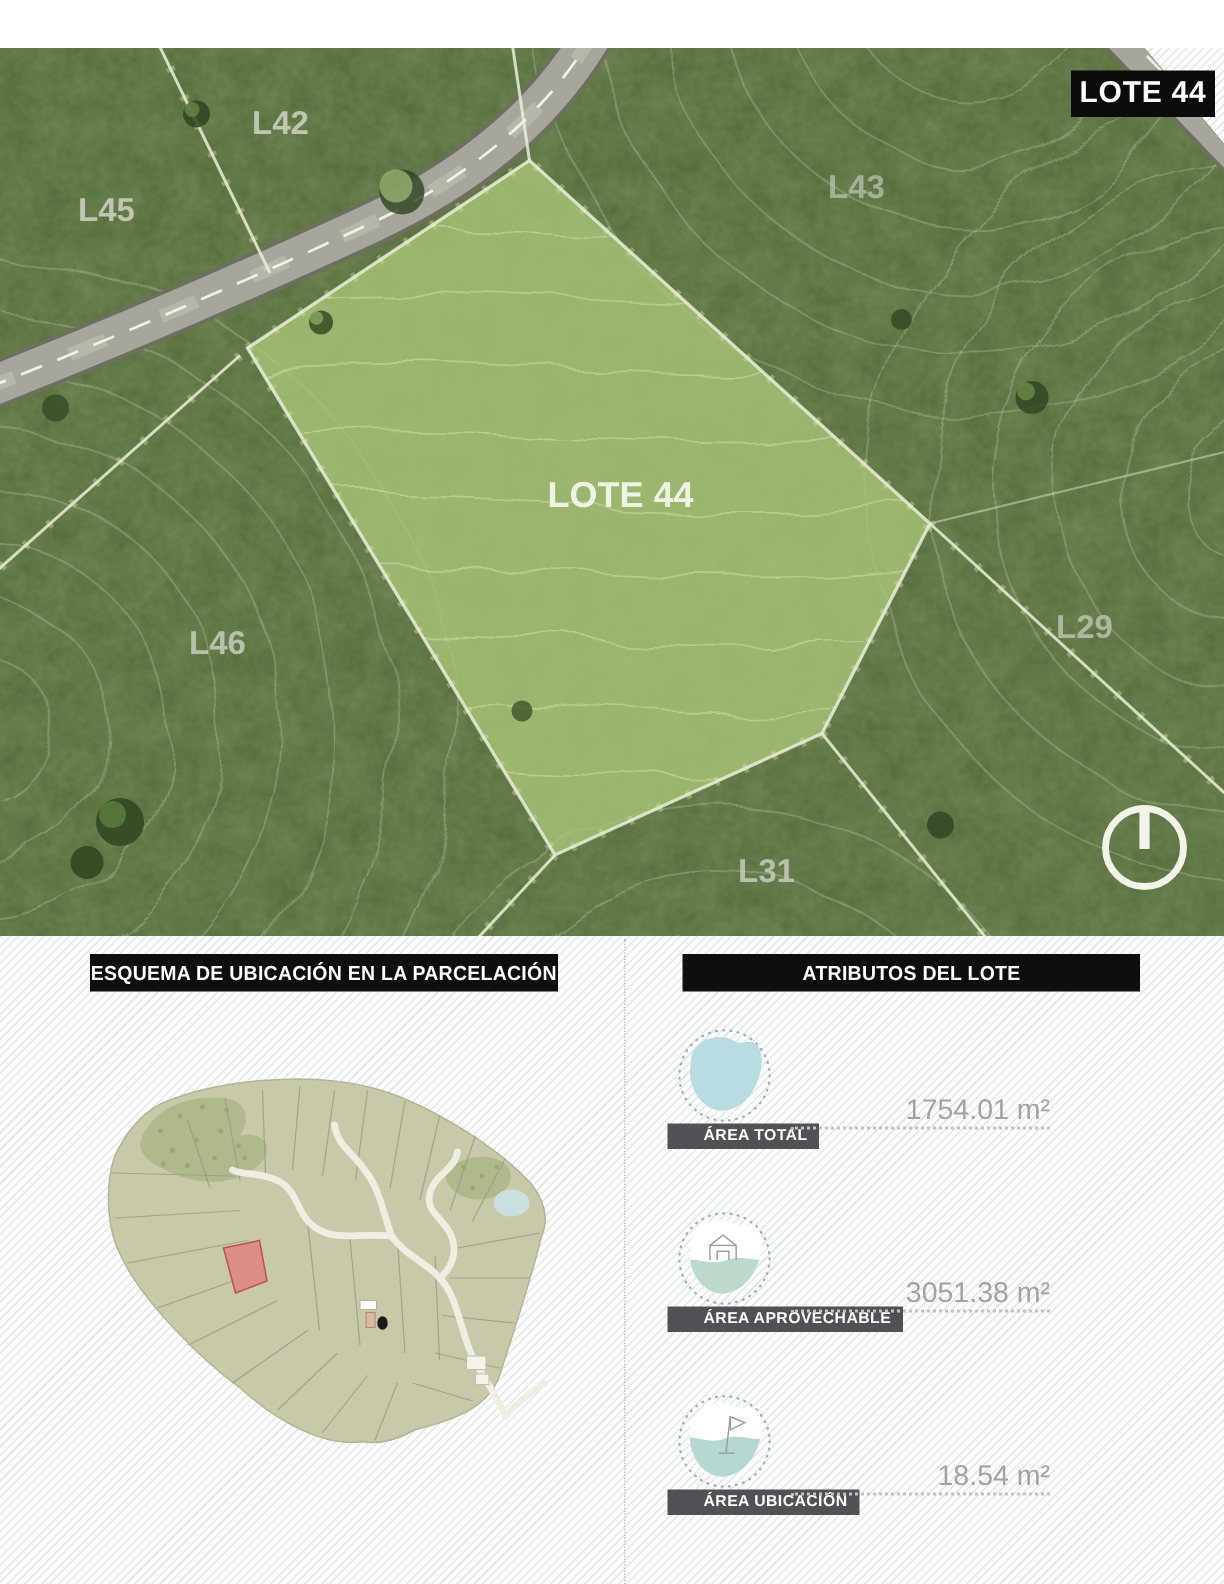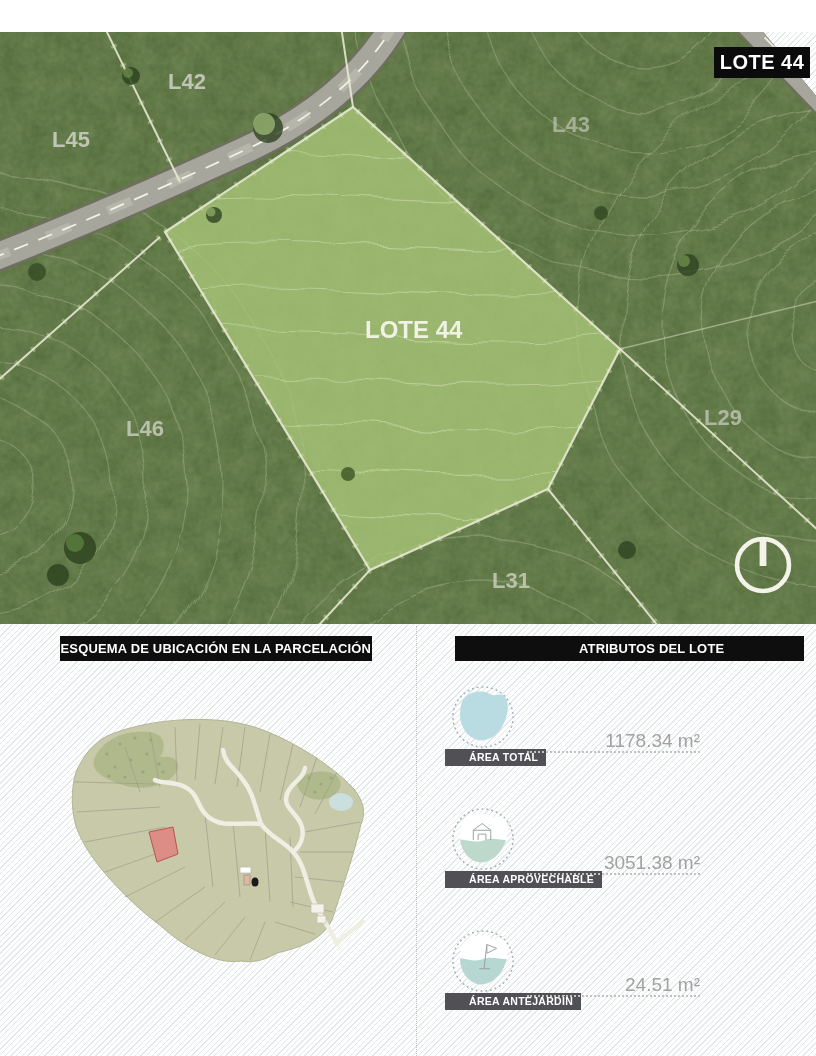--- a/index.html
+++ b/index.html
@@ -10,21 +10,21 @@
   .aerial{position:absolute;left:0;top:0;width:816px;height:592px;
           clip-path:polygon(0 0,763px 0,816px 64px,816px 592px,0 592px);}
   .badge{position:absolute;left:714px;top:15px;width:96px;height:31px;background:#0b0b0b;
          display:flex;align-items:center;justify-content:center;}
   .badge span{color:#fff;font-weight:bold;font-size:20px;letter-spacing:.5px;}
   
   .vdivider{position:absolute;left:416px;top:594px;height:458px;border-left:1.5px dotted #c3c3c3;}
   .hdr{position:absolute;top:604px;height:25px;background:#0e0e0e;display:flex;align-items:center;justify-content:center;}
   .hdr span{color:#fff;font-weight:bold;font-size:13.5px;letter-spacing:.2px;transform:scaleX(.96);white-space:nowrap;}
   .hdr.left{left:60px;width:312px;}
-  .hdr.right{left:455px;width:305px;padding-left:44px;}
+  .hdr.right{left:455px;width:305px;}
   .siteplan{position:absolute;left:65px;top:640px;width:330px;height:300px;}
   
   .attrs{position:absolute;left:447px;top:650px;width:290px;}
   .attr-row{position:relative;height:122px;}
   .attr-icon{position:absolute;left:3px;top:2px;width:66px;height:66px;}
   .ring{fill:none;stroke:#9db3ba;stroke-width:1.6;stroke-dasharray:.6 4.4;stroke-linecap:round;}
   .ring2{fill:none;stroke:#9fb2ab;stroke-width:1.6;stroke-dasharray:.6 4.4;stroke-linecap:round;}
   .sketch{stroke:#98a0a0;stroke-width:1;fill:none;}
   .attr-label{position:absolute;left:-2px;top:67px;background:#515155;color:#fff;
               font-size:10.5px;font-weight:bold;letter-spacing:.3px;padding:2px 8px 3px 24px;white-space:nowrap;}
@@ -270,21 +270,21 @@
 
     <div class="attr-row">
       <div class="attr-icon">
         <svg width="66" height="66" viewBox="-34 -34 68 68">
           <circle r="31" class="ring"></circle>
           <path d="M-23,-9 C-23,-22 -10,-28 1,-26 C7,-25 8,-21 15,-23 C24,-25 27,-15 25,-4 C22,11 13,22 1,24 C-13,26 -27,10 -23,-9 Z" fill="#b9dce2"></path>
         </svg>
       </div>
       <div class="attr-label">ÁREA TOTAL</div>
       <div class="attr-leader"></div>
-      <div class="attr-value">1178.34 m²</div>
+      <div class="attr-value">1754.01 m²</div>
     </div>
 
     <div class="attr-row">
       <div class="attr-icon">
         <svg width="66" height="66" viewBox="-34 -34 68 68">
           <defs>
               <clipPath id="blob2">
                 <path d="M-23,-9 C-23,-22 -10,-28 1,-26 C7,-25 8,-21 15,-23 C24,-25 27,-15 25,-4 C22,11 13,22 1,24 C-13,26 -27,10 -23,-9 Z"></path>
               </clipPath>
             </defs>
@@ -318,21 +318,21 @@
           <g clip-path="url(#blob3)">
             <path d="M-34,-1 C-24,-7 -12,3 0,-2 C10,-6 22,1 34,-3 L34,34 L-34,34 Z" fill="#b7d8d2"></path>
           </g>
           <g class="sketch">
             <path d="M1,8 L4,-17"></path>
             <path d="M4,-17 L14,-13 L4,-8 Z" fill="#ffffff"></path>
             <path d="M-4,8 L7,8"></path>
           </g>
         </svg>
       </div>
-      <div class="attr-label">ÁREA ANTEJARDÍN</div>
+      <div class="attr-label">ÁREA UBICACIÓN</div>
       <div class="attr-leader"></div>
-      <div class="attr-value">24.51 m²</div>
+      <div class="attr-value">18.54 m²</div>
     </div>
 
   </div>
 
 
 </div>
 
 </body></html>

